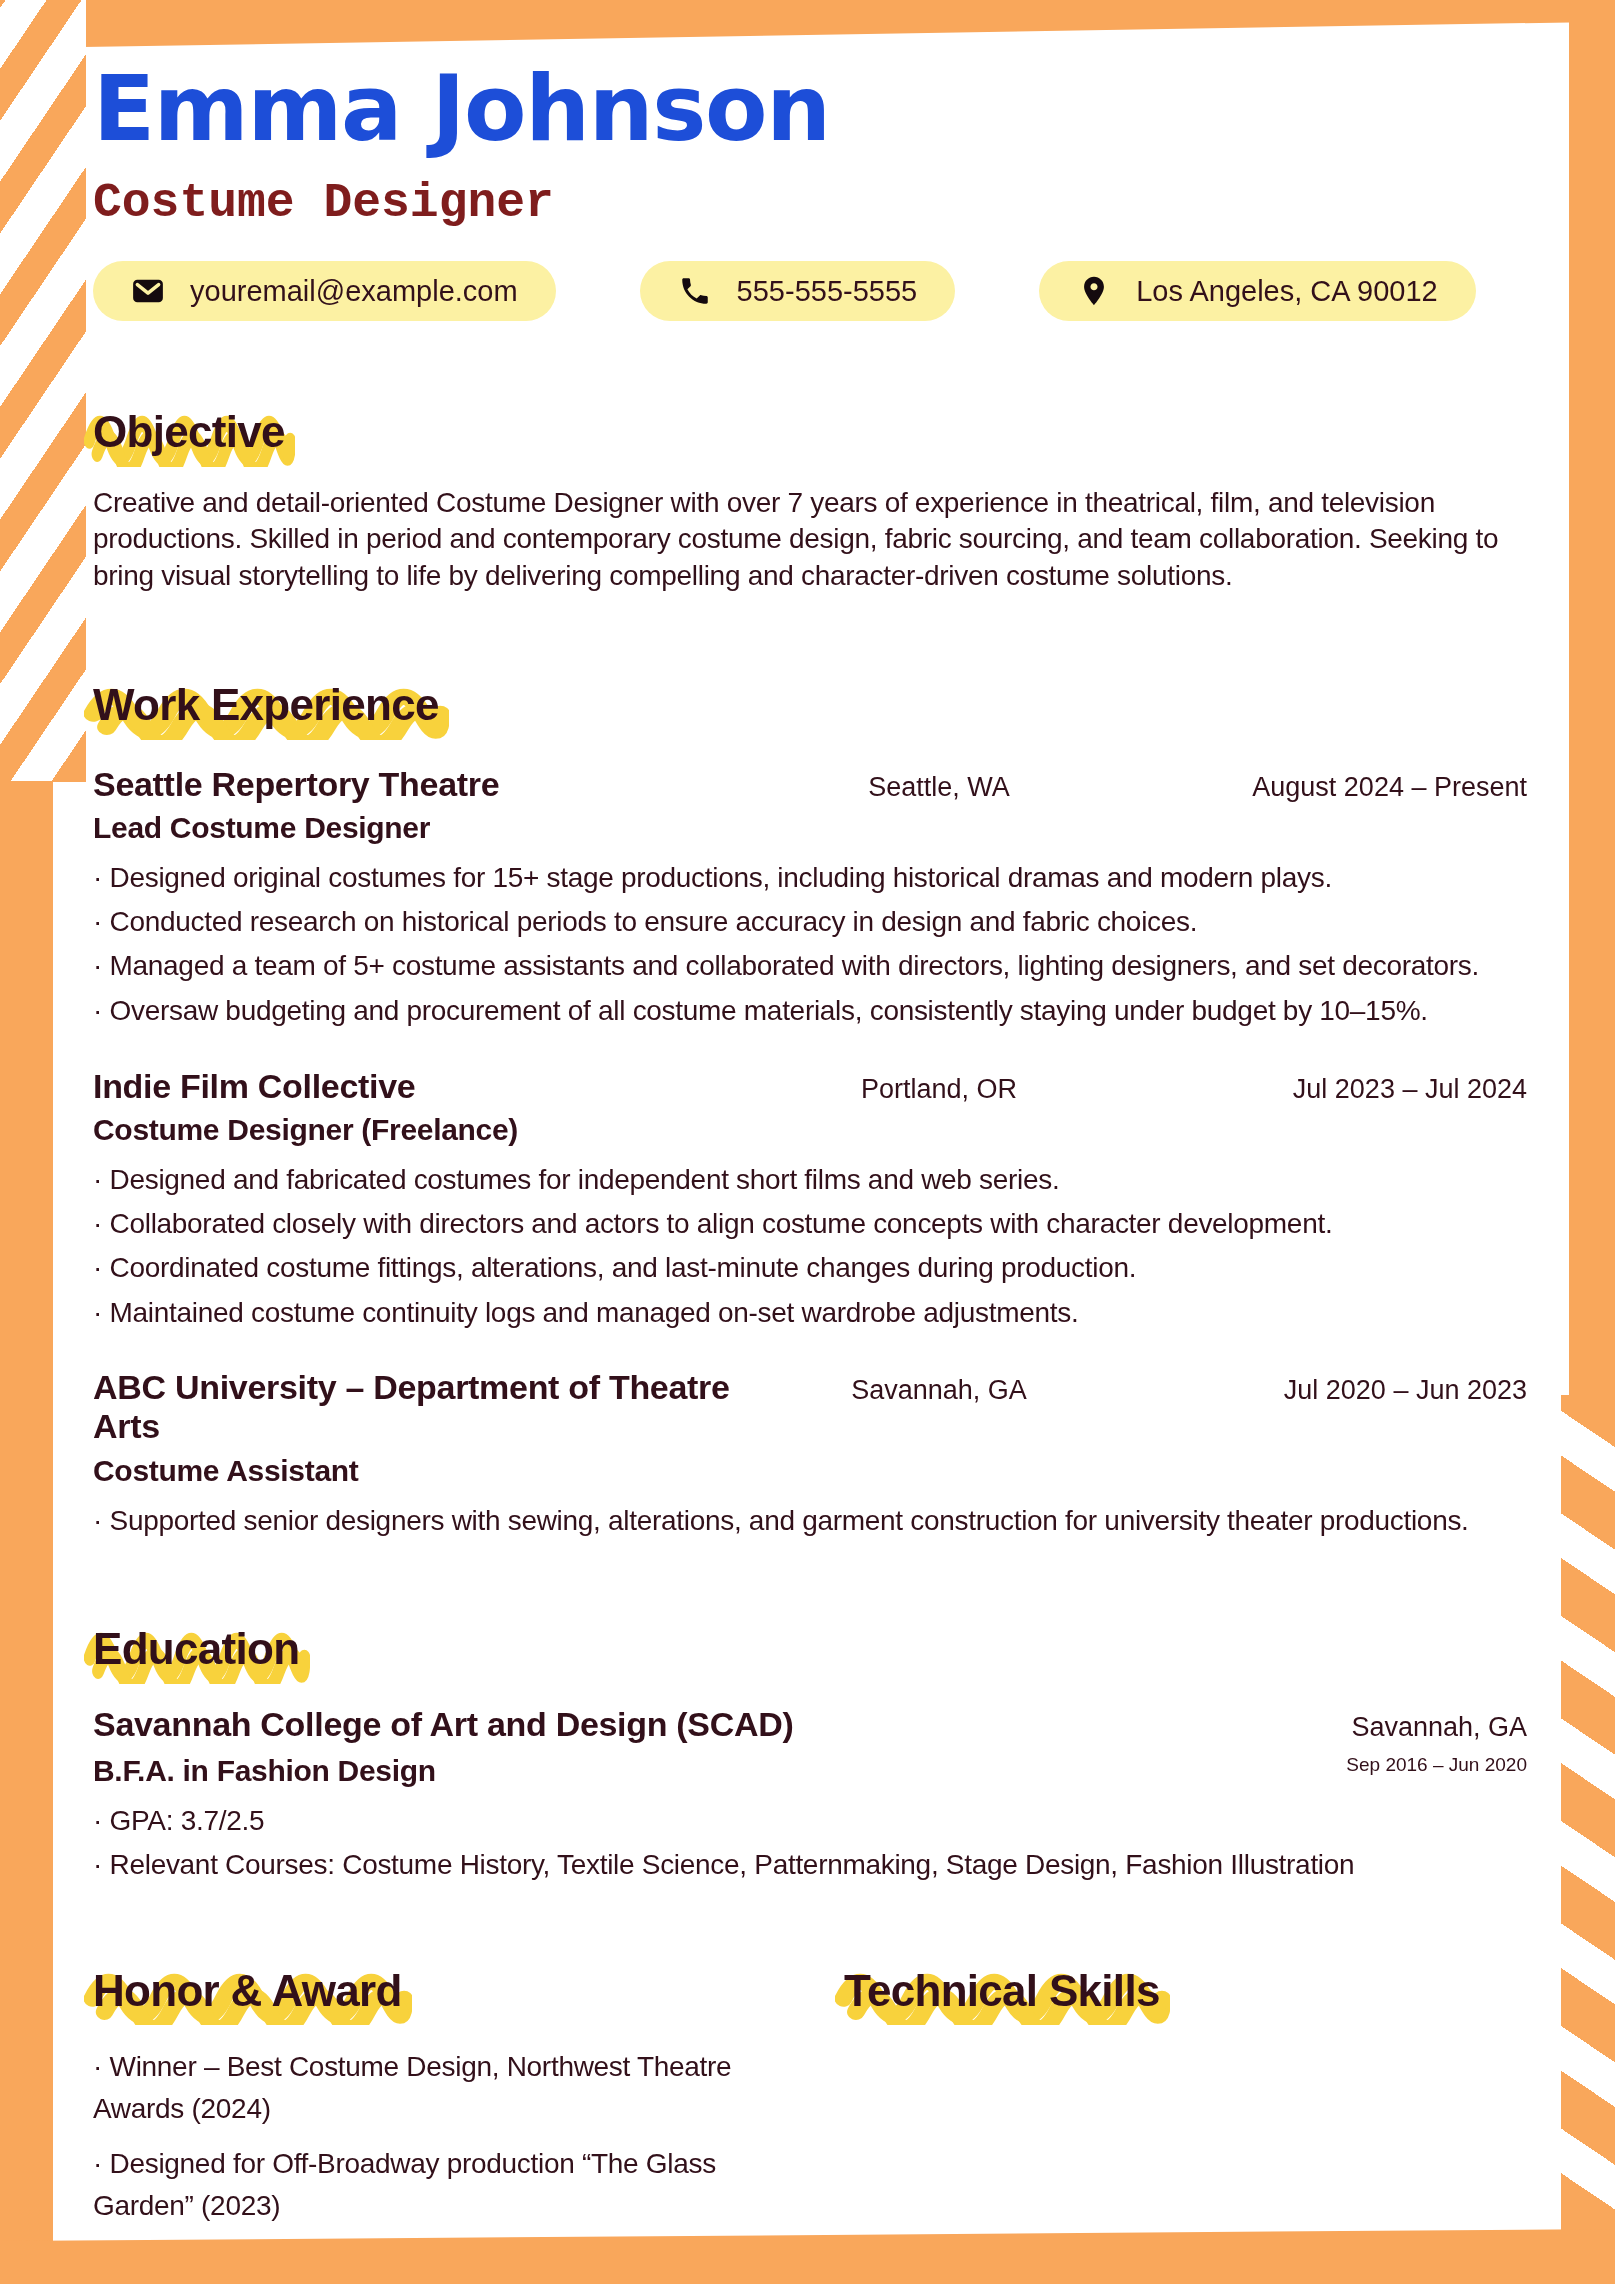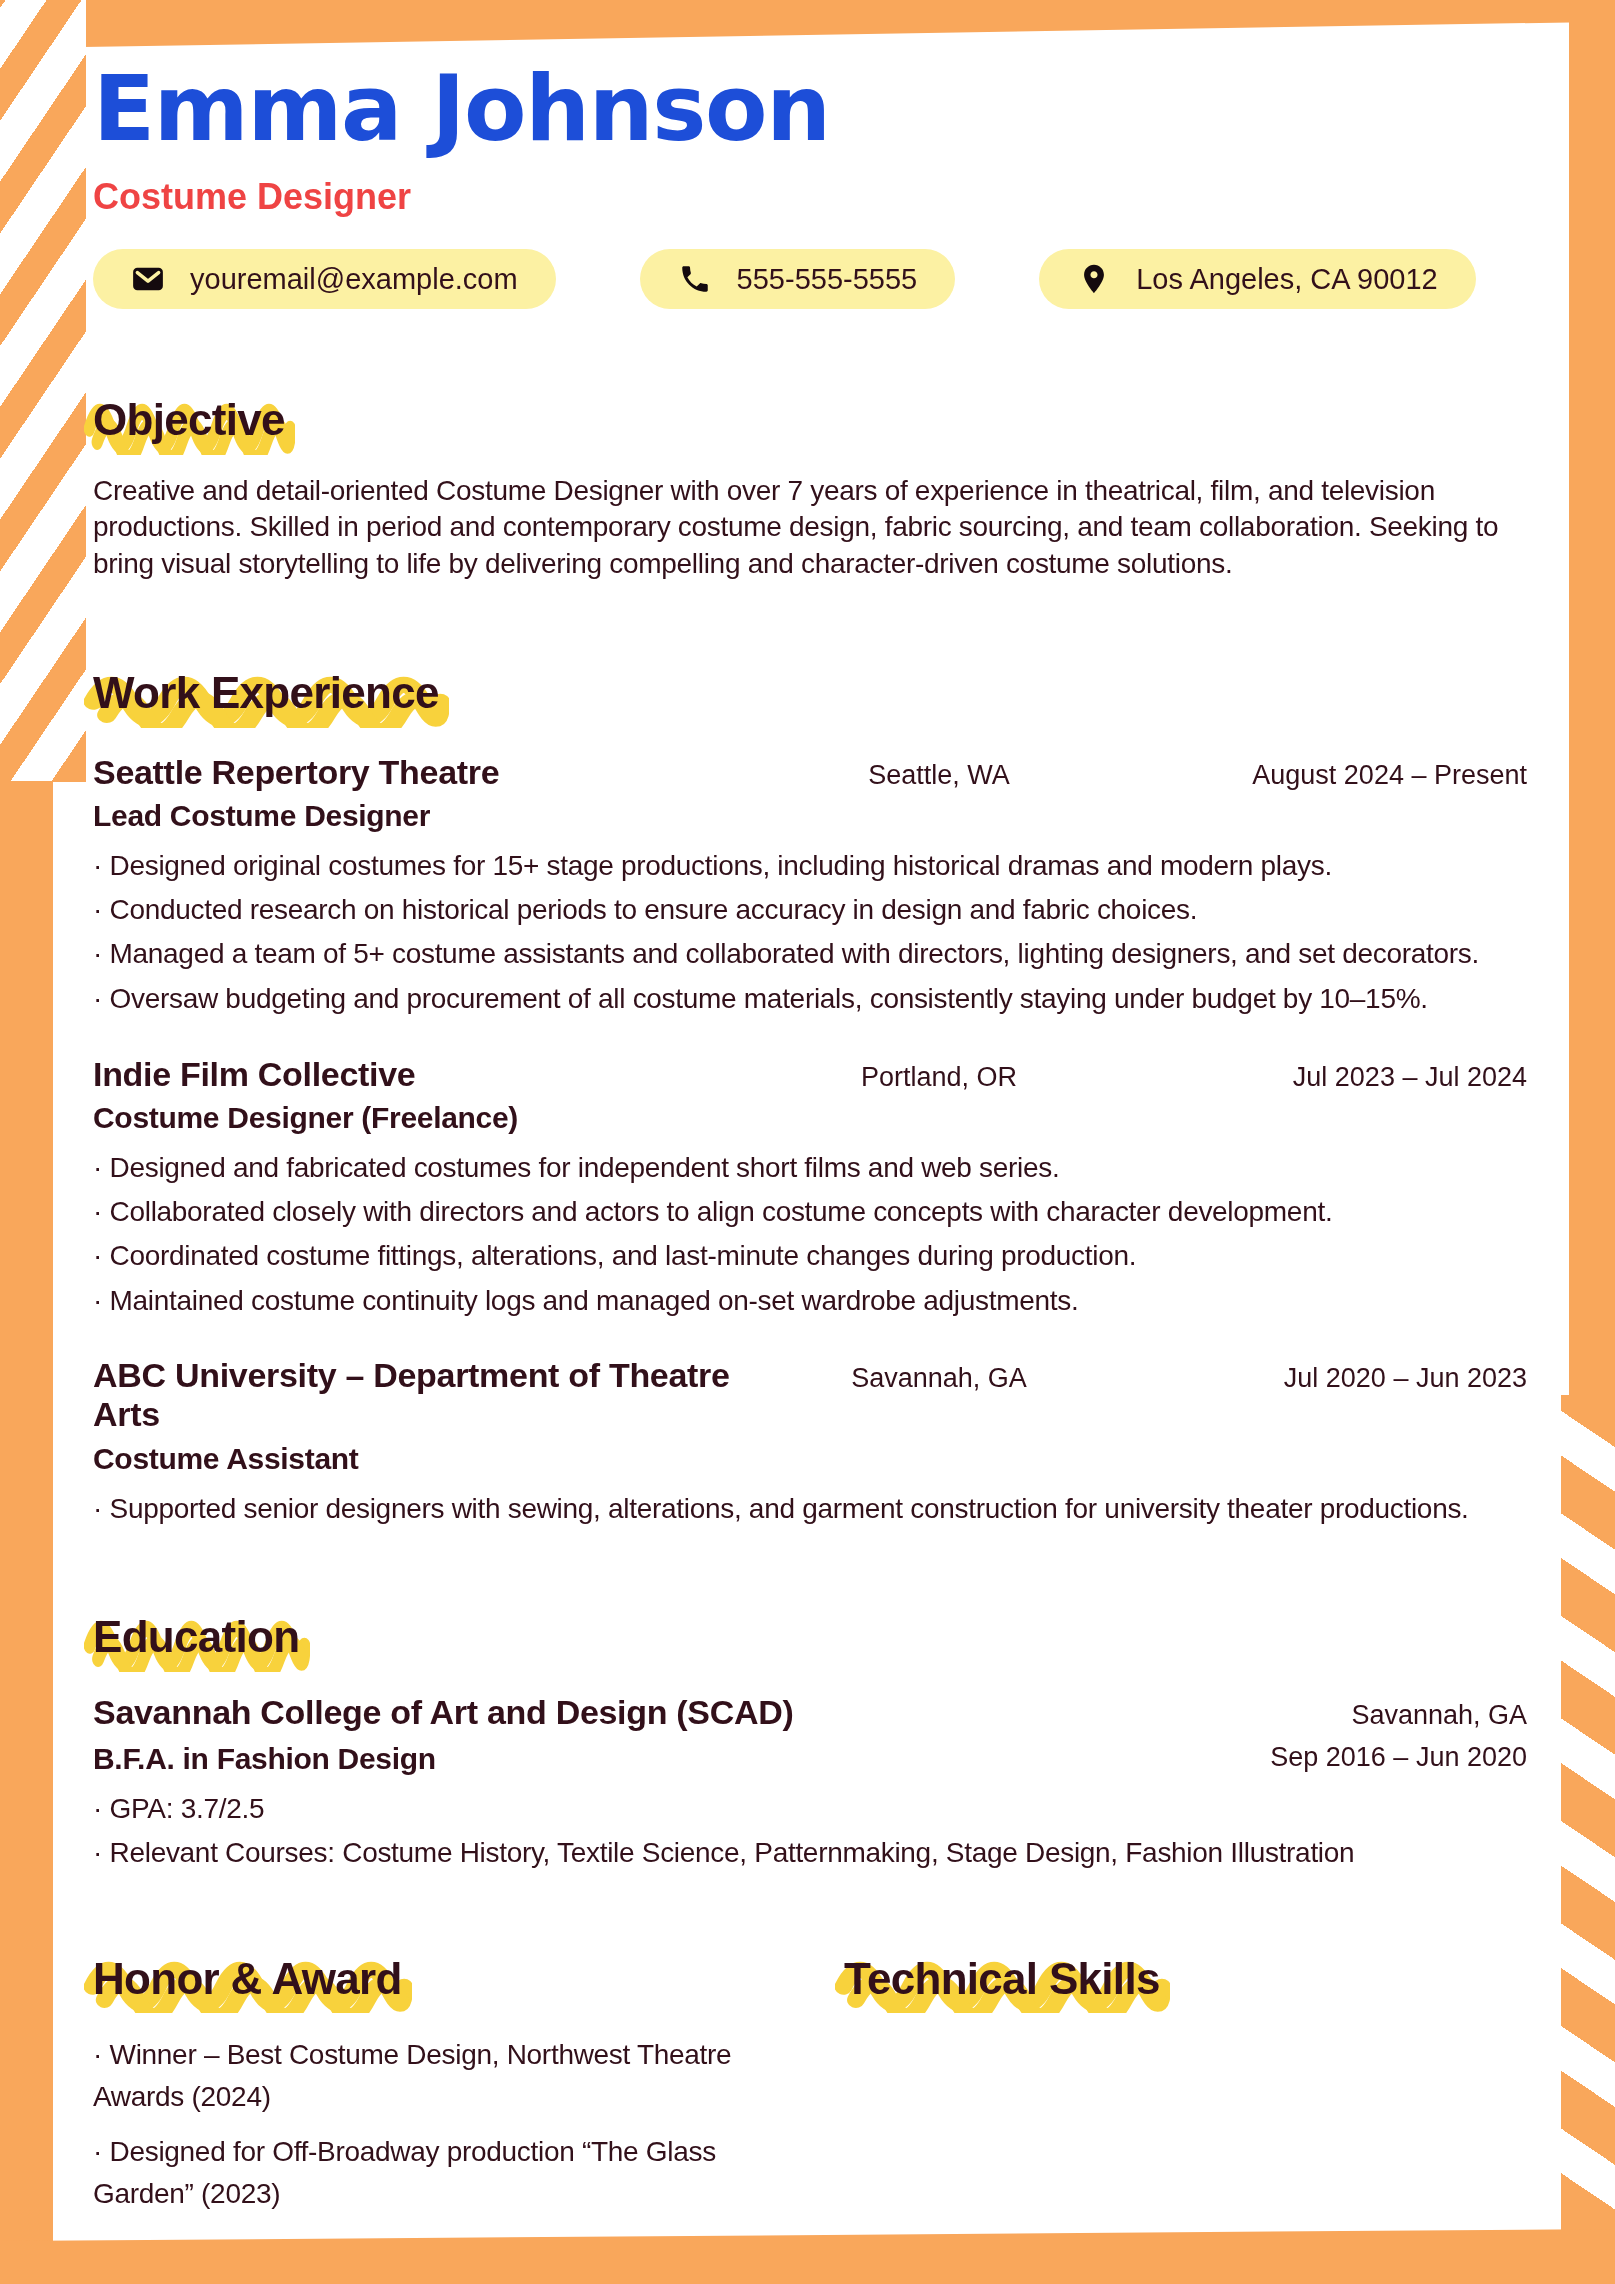--- a/index.html
+++ b/index.html
@@ -49,22 +49,22 @@
   .content{
     position:absolute;left:93px;top:0;width:1434px;
     padding-top:60px;
   }
   .name{
     font-family:"DejaVu Sans",sans-serif;
     font-size:91px;font-weight:700;line-height:1.08;
     letter-spacing:-1.3px;color:#1d4ed8;
   }
   .subtitle{
-    font-family:Liberation Sans, sans-serif;
-    font-size:36px;font-weight:700;margin-top:18px;color:#ef4444;
+    font-family:Liberation Mono, monospace;
+    font-size:48px;font-weight:700;margin-top:18px;color:#7f1d1d;
   }
   .pill-row{display:flex;gap:84px;margin-top:31px;align-items:center;}
   .pill{
     display:inline-flex;align-items:center;gap:25px;
     background:var(--pill);height:60px;border-radius:30px;
     padding:0 38px;font-size:29px;white-space:nowrap;
   }
   .pill svg{width:34px;height:34px;flex:0 0 auto;}
   
   .sec{margin-top:86px;}
@@ -94,21 +94,21 @@
     font-size:28px;line-height:1.28;letter-spacing:-0.3px;
     margin-bottom:8.5px;
   }
   ul.bullets li::before{content:"·  ";}
   
   .edu-row{display:flex;align-items:baseline;}
   .edu-school{flex:1;font-size:34px;font-weight:700;letter-spacing:-0.3px;}
   .edu-loc{font-size:27px;text-align:right;}
   .edu-row2{display:flex;align-items:flex-start;margin-top:10.4px;}
   .edu-degree{flex:1;font-size:30px;font-weight:700;letter-spacing:-0.3px;}
-  .edu-dates{font-size:27px;text-align:right;margin-left:28px;}
+  .edu-dates{font-size:19px;text-align:right;margin-left:28px;}
   .edu-bullets{margin-top:19.6px;}
   .edu-bullets li{margin-bottom:13px;}
   
   .bottom-grid{
     display:grid;grid-template-columns:671px 1fr;column-gap:80px;
     margin-top:83px;
   }
   .bottom-grid ul.bullets{margin-top:30px;}
   .bottom-grid ul.bullets li{line-height:1.5;margin-bottom:13px;}
   ul.bullets.hanging li{padding-left:27px;text-indent:-27px;}

